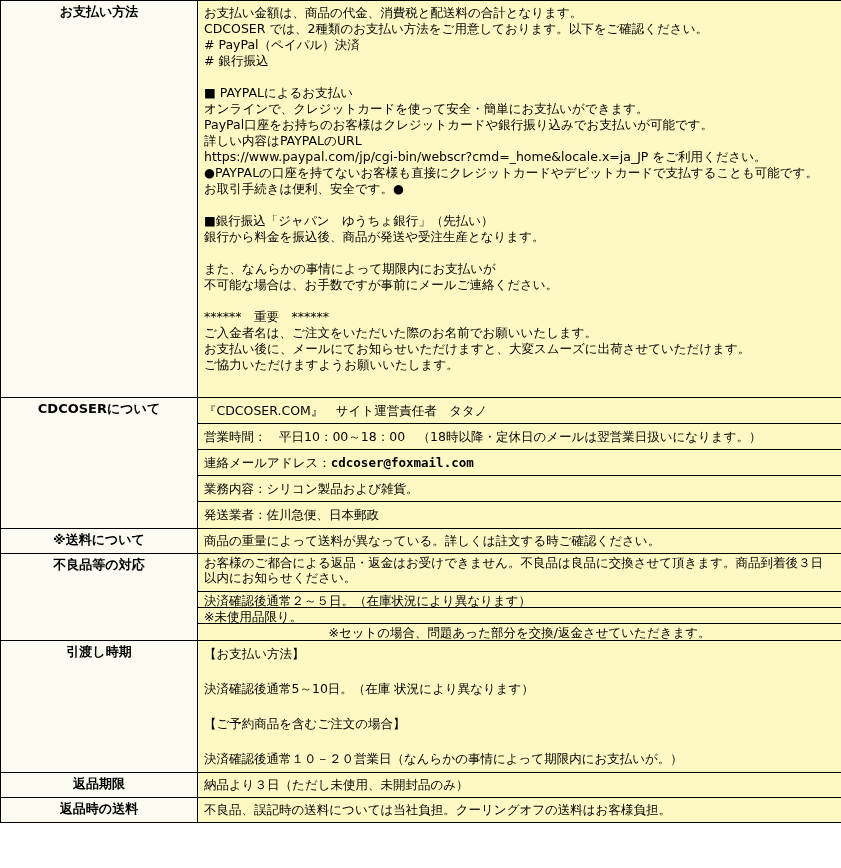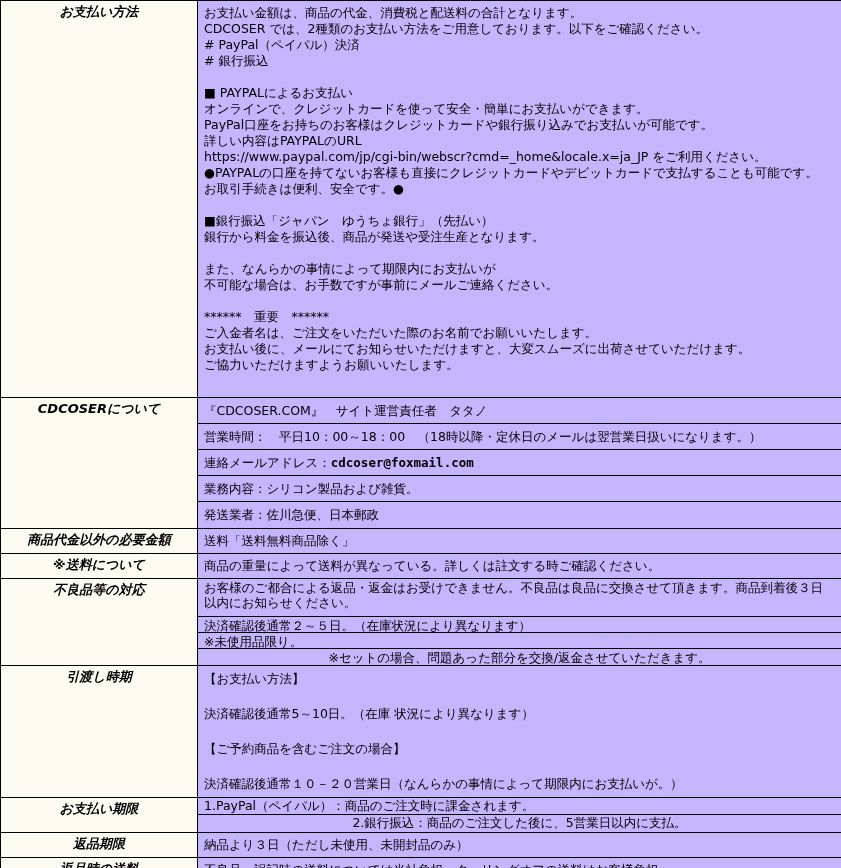--- a/index.html
+++ b/index.html
@@ -25,26 +25,25 @@
     overflow: hidden;
   }
   td.label {
     width: 197px;
     text-align: center;
     vertical-align: middle;
     font-weight: bold;
     font-size: 13px;
     background: #fbfbf2;
     padding: 2px 4px;
-    font-style: italic;
   }
   td.content {
     width: 644px;
     padding: 4px 6px;
-    background: #c4b5fd;
+    background: #fef9c3;
   }
   td.nopad {
     padding: 0;
   }
   .line {
     min-height: 16px;
     line-height: 16px;
     white-space: pre-wrap;
     word-break: break-all;
   }
@@ -137,26 +136,20 @@
       <td class="label about-cell">CDCOSERについて</td>
       <td class="content nopad about-cell">
         <div class="subrow">『CDCOSER.COM』　サイト運営責任者　タタノ</div>
         <div class="subrow">営業時間：　平日10：00～18：00　（18時以降・定休日のメールは翌営業日扱いになります。）</div>
         <div class="subrow"><span>連絡メールアドレス：</span><span class="email">cdcoser@foxmail.com</span></div>
         <div class="subrow">業務内容：シリコン製品および雑貨。</div>
         <div class="subrow last">発送業者：佐川急便、日本郵政</div>
       </td>
     </tr>
 
-    <tr>
-      <td class="label fees-cell">商品代金以外の必要金額</td>
-      <td class="content fees-cell">
-        <div class="line">送料「送料無料商品除く」</div>
-      </td>
-    </tr>
 
     <tr>
       <td class="label shipnote-cell">※送料について</td>
       <td class="content shipnote-cell">
         <div class="line">商品の重量によって送料が異なっている。詳しくは註文する時ご確認ください。</div>
       </td>
     </tr>
 
     <tr>
       <td class="label defect-cell">不良品等の対応</td>
@@ -174,27 +167,20 @@
         <div class="line">【お支払い方法】</div>
         <div class="line"></div>
         <div class="line">決済確認後通常5～10日。（在庫 状況により異なります）</div>
         <div class="line"></div>
         <div class="line">【ご予約商品を含むご注文の場合】</div>
         <div class="line"></div>
         <div class="line">決済確認後通常１０－２０営業日（なんらかの事情によって期限内にお支払いが。）</div>
       </td>
     </tr>
 
-    <tr>
-      <td class="label deadline-cell">お支払い期限</td>
-      <td class="content nopad deadline-cell">
-        <div class="subrow-sm deadline-n">1.PayPal（ペイパル）：商品のご注文時に課金されます。</div>
-        <div class="subrow-sm deadline-n last">2.銀行振込：商品のご注文した後に、5営業日以内に支払。</div>
-      </td>
-    </tr>
 
     <tr>
       <td class="label retdl-cell">返品期限</td>
       <td class="content retdl-cell">
         <div class="line">納品より３日（ただし未使用、未開封品のみ）</div>
       </td>
     </tr>
 
     <tr>
       <td class="label retship-cell">返品時の送料</td>

